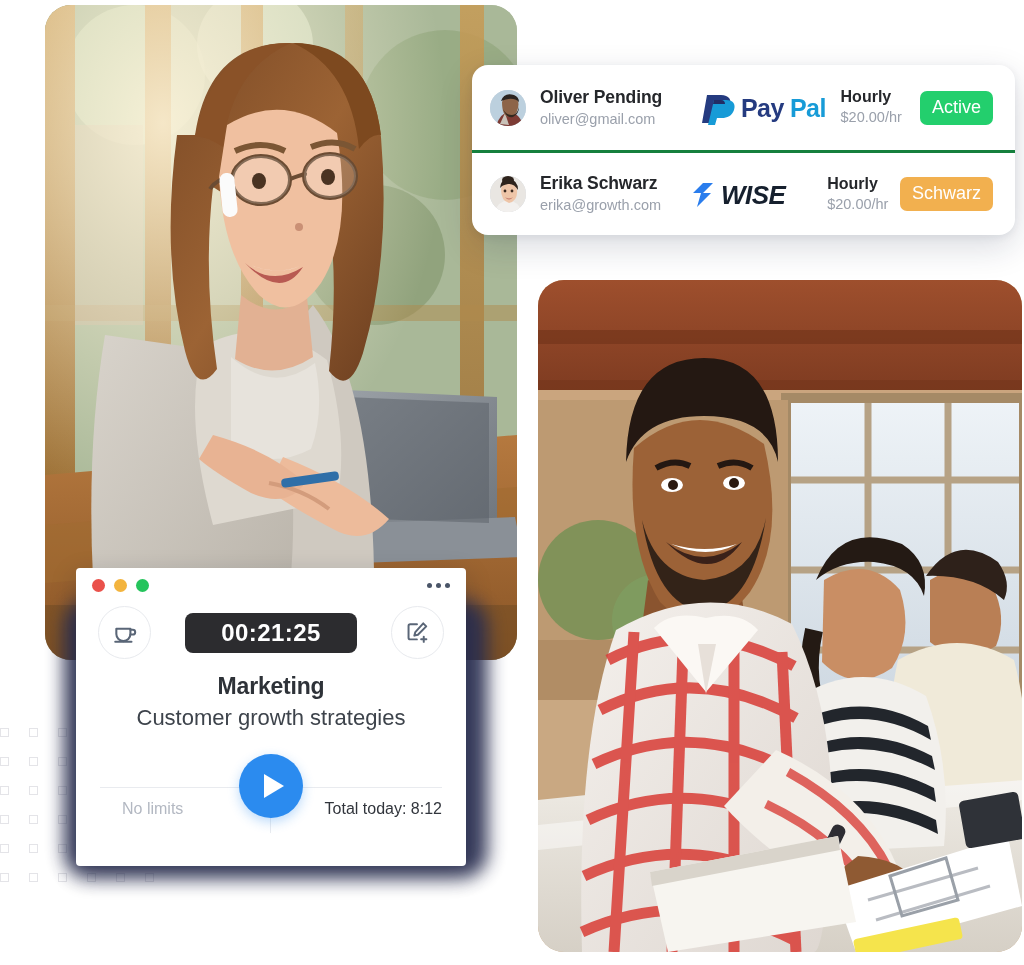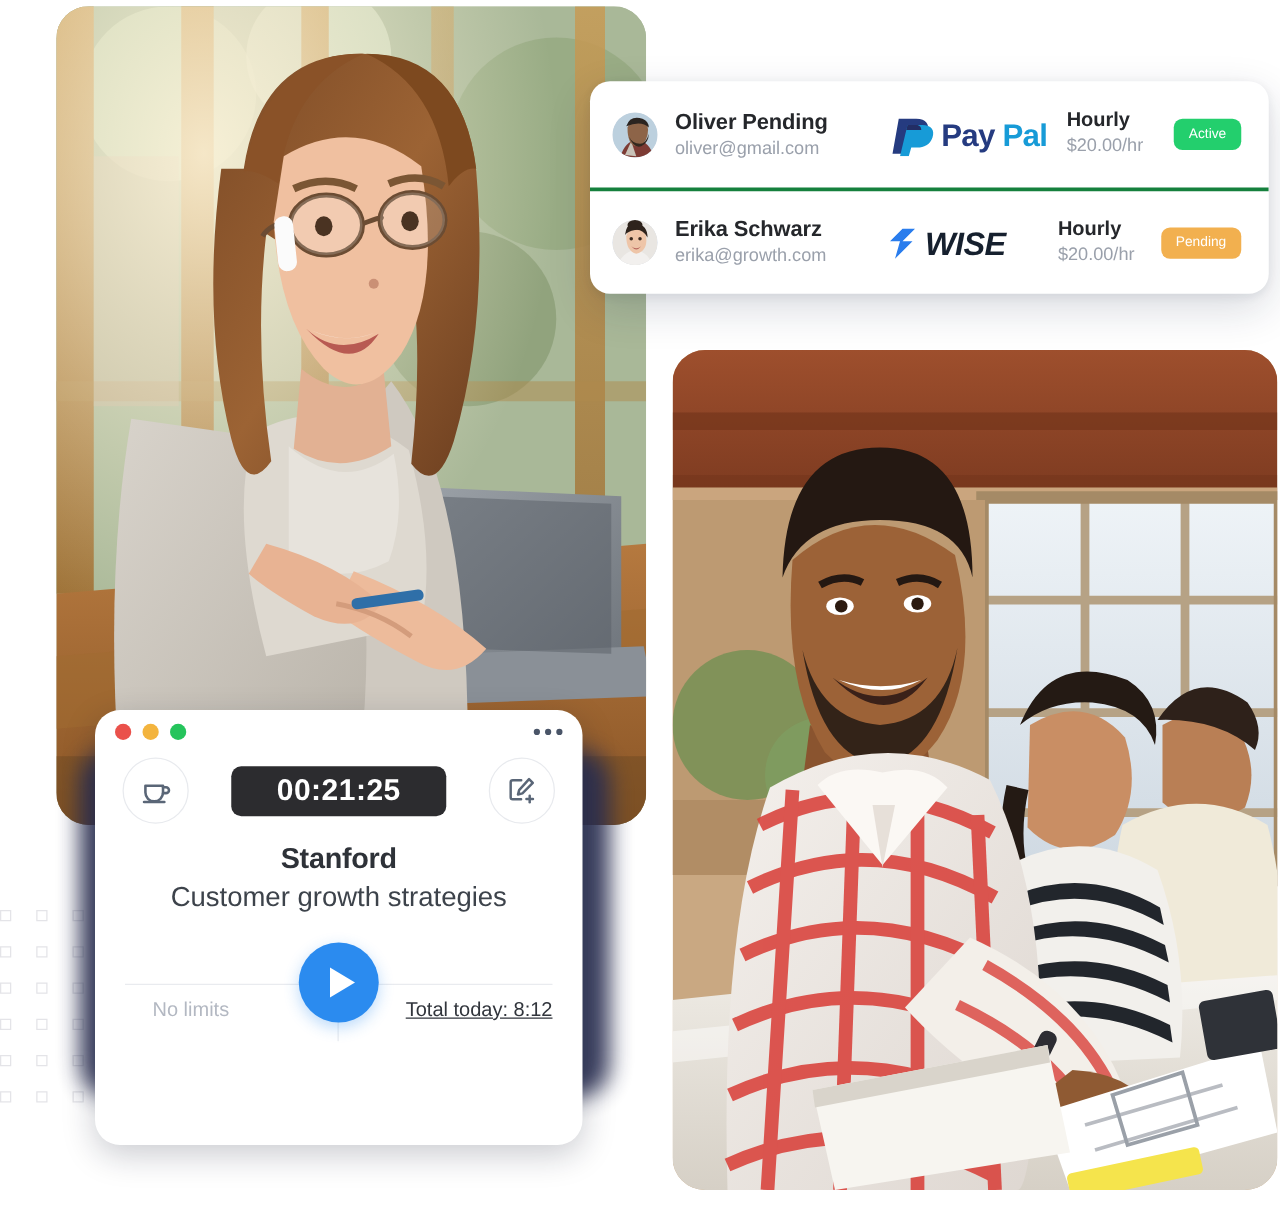--- a/index.html
+++ b/index.html
@@ -124,21 +124,21 @@
     line-height: 1.25;
   }
   .pay-rate-amount {
     font-size: 14.5px;
     color: #9aa0ab;
     line-height: 1.35;
     margin-top: 1px;
   }
 
   .badge {
-    font-size: 11px;
+    font-size: 18px;
     color: #ffffff;
     font-weight: normal;
     border-radius: 7px;
     padding: 6px 12px 7px;
     white-space: nowrap;
     margin-left: auto;
   }
   .badge.active { background: #23cf6d; }
   .badge.pending { background: #f2b04f; }
 
@@ -153,23 +153,23 @@
     background: #2a2f52;
     filter: blur(9px);
     opacity: 0.92;
     z-index: 7;
   }
   .timer-card {
     position: absolute;
     left: 76px;
     top: 568px;
     width: 390px;
-    height: 348px;
+    height: 298px;
     background: #ffffff;
-    border-radius: 20px;
+    border-radius: 4px;
     z-index: 9;
     box-shadow: 0 8px 26px rgba(18,22,45,0.22);
     overflow: hidden;
   }
   .titlebar {
     height: 34px;
     display: flex;
     align-items: center;
     padding: 0 16px;
     box-sizing: border-box;
@@ -257,21 +257,21 @@
     margin-left: 6px;
   }
   .foot-left {
     position: absolute;
     left: 46px; top: 44px;
     font-size: 16px; color: #b3b8c2;
   }
   .foot-right {
     position: absolute;
     right: 24px; top: 44px;
-    font-size: 16px; color: #31353c; text-decoration: underline;
+    font-size: 16px; color: #31353c;
   }
 
   
   .paypal-text { font-weight: bold; font-size: 25px; letter-spacing: -0.6px; }
   .wise-text { font-weight: bold; font-size: 26px; letter-spacing: -0.5px; }
 </style>
 </head>
 <body>
 
 <div id="stage">
@@ -615,21 +615,21 @@
       <div class="pay-logo">
         <svg width="140" height="34" viewBox="0 0 140 34">
           <path d="M4 6 h22 l-10 10 h8 l-14 14 l4 -14 h-8 l10 -10 h-12 Z" fill="#2a7ded"></path>
           <text x="34" y="27" class="wise-text" fill="#16202e" font-family="'Liberation Sans', sans-serif" font-style="italic">WISE</text>
         </svg>
       </div>
       <div class="pay-rate">
         <div class="pay-rate-type">Hourly</div>
         <div class="pay-rate-amount">$20.00/hr</div>
       </div>
-      <div class="badge pending">Pending</div>
+      <div class="badge pending">Schwarz</div>
     </div>
   </div>
 
   <div class="timer-shadow"></div>
 
   <div class="timer-card">
     <div class="titlebar">
       <div class="lights">
         <span class="light red"></span>
         <span class="light yellow"></span>
@@ -656,21 +656,21 @@
       <div class="circle-btn">
         <svg width="25" height="25" viewBox="0 0 24 24" fill="none" stroke="#5a6677" stroke-width="1.9" stroke-linecap="round" stroke-linejoin="round">
           <path d="M11.5 4 H5 a1.6 1.6 0 0 0 -1.6 1.6 V17 a1.6 1.6 0 0 0 1.6 1.6 h6.4"></path>
           <path d="M17.5 3.2 L20.4 6.1 L12.4 14.1 L9 15 L9.9 11.6 Z"></path>
           <line x1="18" y1="16" x2="18" y2="21"></line>
           <line x1="15.5" y1="18.5" x2="20.5" y2="18.5"></line>
         </svg>
       </div>
     </div>
 
-    <div class="timer-title">Stanford</div>
+    <div class="timer-title">Marketing</div>
     <div class="timer-sub">Customer growth strategies</div>
 
     <div class="timer-footer">
       <div class="hrule"></div>
       <div class="vrule"></div>
       <div class="play-btn">
         <div class="play-tri"></div>
       </div>
       <div class="foot-left">No limits</div>
       <div class="foot-right">Total today: 8:12</div>

